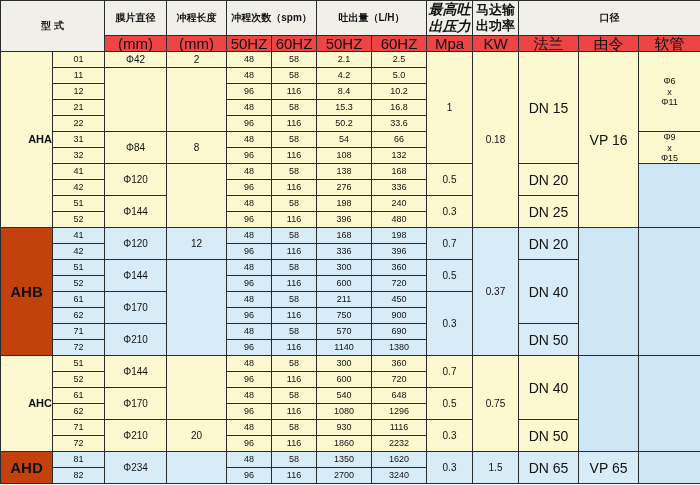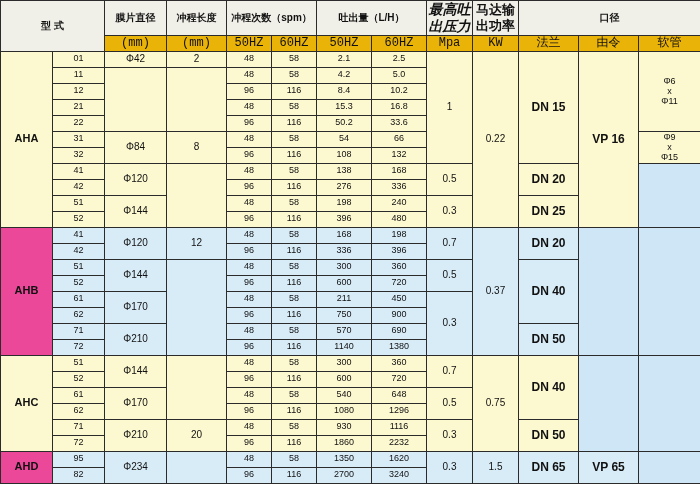--- a/index.html
+++ b/index.html
@@ -19,30 +19,30 @@
   td,th{
     border:1px solid #2b2b2b;
     text-align:center;
     vertical-align:middle;
     padding:0;
     font-weight:normal;
     line-height:1.05;
     height:15px;
   }
   .hdr{background:#f0efe8;font-size:10px;font-weight:bold;height:22px;}
-  .hdr2{background:#eab308;font-size:12px;height:15px;font-family:Liberation Mono, monospace;}
+  .hdr2{background:#ef4444;font-size:15px;height:15px;}
   .yellow{background:#fcf8cf;}
   .blue{background:#d8ecf8;}
   .deepblue{background:#cfe6f6;}
-  .model{background:#fcf8cf;font-size:11px;font-weight:bold;}
-  .model-b{background:#ec4899;font-size:11px;font-weight:bold;}
+  .model{background:#fcf8cf;font-size:11px;font-weight:bold;text-align:right;}
+  .model-b{background:#c2410c;font-size:15px;font-weight:bold;}
   .num{font-size:9px;}
   .big{font-size:10px;}
   .dia{font-size:10px;}
-  .dn{font-size:12px;font-weight:bold;}
+  .dn{font-size:14px;font-weight:normal;}
   .hose{font-size:9px;line-height:1.15;}
 </style>
 </head>
 <body>
 
 <table>
   <colgroup>
     <col style="width:52px">
       <col style="width:52px">
     <col style="width:62px">
@@ -88,21 +88,21 @@
       <tr>
         <td class="model" rowspan="11">AHA</td>
         <td class="yellow num">01</td>
         <td class="yellow dia" rowspan="1">Φ42</td>
         <td class="yellow dia" rowspan="1">2</td>
         <td class="yellow num">48</td>
         <td class="yellow num">58</td>
         <td class="yellow num">2.1</td>
         <td class="yellow num">2.5</td>
         <td class="yellow big" rowspan="7">1</td>
-        <td class="yellow big" rowspan="11">0.22</td>
+        <td class="yellow big" rowspan="11">0.18</td>
         <td class="yellow dn" rowspan="7">DN 15</td>
         <td rowspan="11" class="yellow dn">VP 16</td>
         <td rowspan="5" class="yellow hose">Φ6<br>x<br>Φ11</td>
       </tr>
       <tr>
         <td class="yellow num">11</td>
         <td class="yellow dia" rowspan="4"></td>
         <td class="yellow dia" rowspan="4"></td>
         <td class="yellow num">48</td>
         <td class="yellow num">58</td>
@@ -306,21 +306,21 @@
       </tr>
       <tr>
         <td class="yellow num">72</td>
         <td class="yellow num">96</td>
         <td class="yellow num">116</td>
         <td class="yellow num">1860</td>
         <td class="yellow num">2232</td>
       </tr>
       <tr>
         <td class="model-b" rowspan="2">AHD</td>
-        <td class="blue num">95</td>
+        <td class="blue num">81</td>
         <td class="blue dia" rowspan="2">Φ234</td>
         <td class="blue dia" rowspan="2"></td>
         <td class="blue num">48</td>
         <td class="blue num">58</td>
         <td class="blue num">1350</td>
         <td class="blue num">1620</td>
         <td class="blue big" rowspan="2">0.3</td>
         <td class="blue big" rowspan="2">1.5</td>
         <td class="blue dn" rowspan="2">DN 65</td>
         <td rowspan="2" class="blue dn">VP 65</td>

